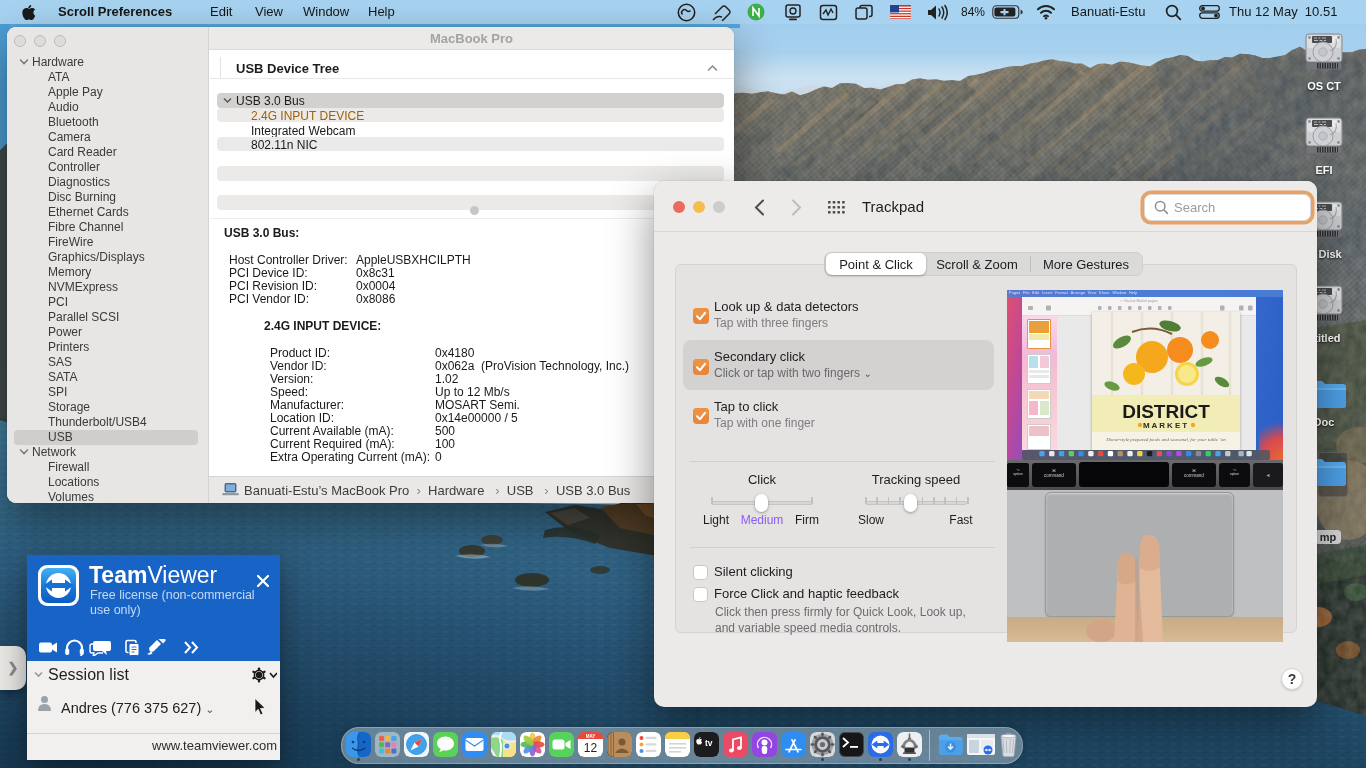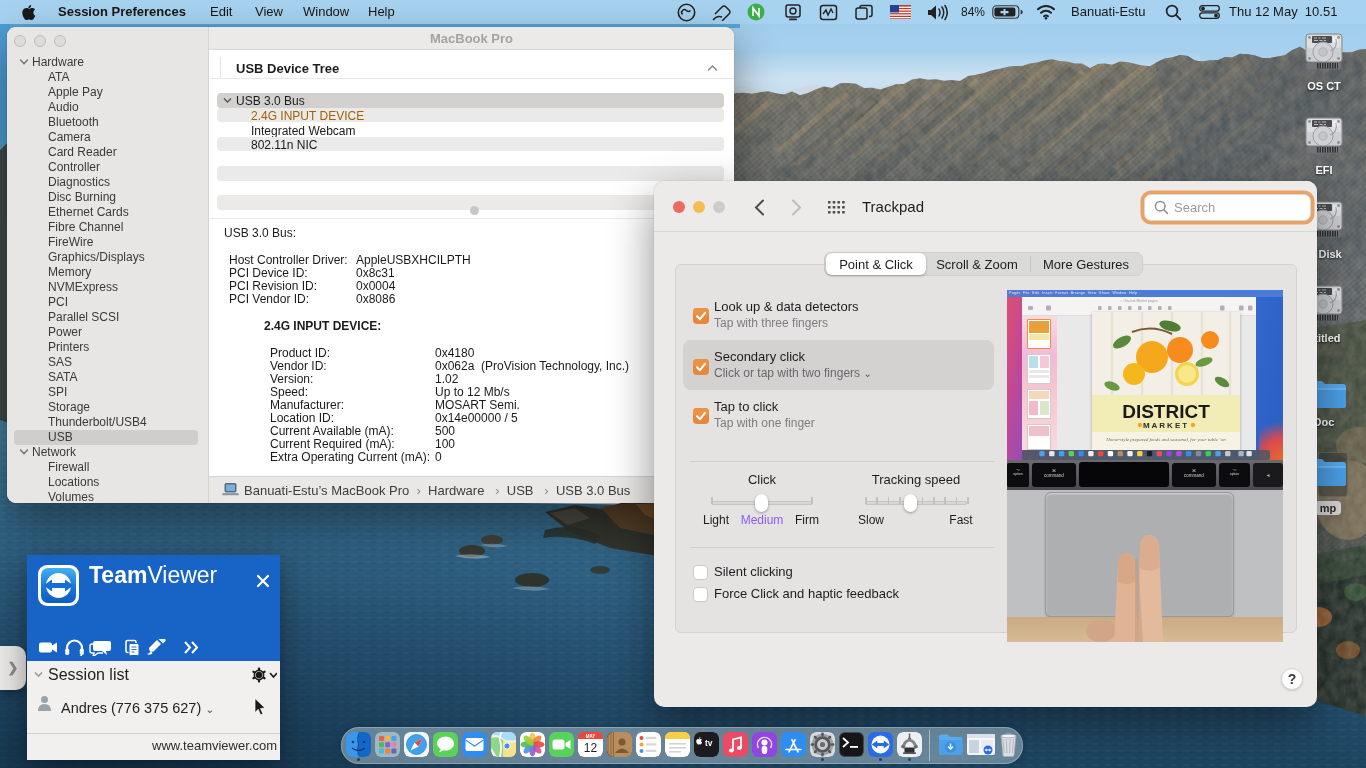--- a/index.html
+++ b/index.html
@@ -152,21 +152,21 @@
 
   <path d="M0,24 L10,24 L10,140 L0,150 Z" fill="#4d9fd6"></path>
   <path d="M0,150 L10,140 L14,160 L14,425 L0,420 Z" fill="#3a4340" opacity=".95"></path>
 </svg>
 
 <div id="menubar">
   <svg class="abs" style="left:22px;top:4px" width="14" height="16" viewBox="0 0 14 16">
     <path fill="#1a1a1a" d="M11.4,8.6c0-2 1.7-3 1.8-3.1c-1-1.4-2.5-1.6-3-1.6c-1.3-.1-2.5.75-3.1.75c-.6,0-1.6-.73-2.7-.71C3,4 1.7,4.8 1,6c-1.4,2.5-.35,6.1 1,8.1c.67,1 1.46,2.1 2.5,2c1-.04 1.38-.65 2.6-.65c1.2,0 1.55.65 2.6.63c1.08-.02 1.76-1 2.42-1.97c.76-1.13 1.08-2.23 1.1-2.29C13.2,11.8 11.42,11 11.4,8.6z"></path>
     <path fill="#1a1a1a" d="M9.4,2.3C10,1.6 10.4,.65 10.3,-0.3C9.5,-0.27 8.5,.25 7.9,.95C7.4,1.57 6.9,2.56 7,3.5C7.9,3.57 8.84,3 9.4,2.3z" transform="translate(0,1.2) scale(.9)"></path>
   </svg>
-  <b class="abs" style="left:58px;top:4px;font-size:13px">Session Preferences</b>
+  <b class="abs" style="left:58px;top:4px;font-size:13px">Scroll Preferences</b>
   <span class="abs" style="left:210px;top:4px">Edit</span>
   <span class="abs" style="left:255px;top:4px">View</span>
   <span class="abs" style="left:303px;top:4px">Window</span>
   <span class="abs" style="left:368px;top:4px">Help</span>
 
   <svg class="abs" style="left:677px;top:3px" width="19" height="19" viewBox="0 0 19 19">
     <circle cx="9.5" cy="9.5" r="8.2" fill="none" stroke="#222" stroke-width="1.6"></circle>
     <path d="M5.5,11.5 q-2,-2 0,-4 q2,-2 4,0 q2,2 4,0" fill="none" stroke="#222" stroke-width="1.5"></path>
   </svg>
   <svg class="abs" style="left:712px;top:4px" width="20" height="17" viewBox="0 0 20 17">
@@ -248,21 +248,21 @@
     </svg>
   <div class="drive-label" style="left:1284px;top:332px">ntitled</div>
   <svg class="abs" style="left:1308px;top:379px" width="40" height="32" viewBox="0 0 40 32">
       <use href="#bfolder"></use>
     </svg>
   <div class="drive-label" style="left:1284px;top:416px">Doc</div>
   <div class="abs" style="left:1318px;top:452px;width:30px;height:45px;background:rgba(60,60,60,.55);border-radius:4px;border:1px solid rgba(120,120,120,.6)"></div>
   <svg class="abs" style="left:1308px;top:457px" width="40" height="32" viewBox="0 0 40 32">
       <use href="#bfolder"></use>
     </svg>
-  <div class="abs" style="left:1315px;top:501px;width:26px;height:14px;background:#d8d8d8;border-radius:4px;color:#2a2a2a;font-size:11px;font-weight:bold;text-align:center;line-height:14px">mp</div>
+  <div class="abs" style="left:1315px;top:530px;width:26px;height:14px;background:#d8d8d8;border-radius:4px;color:#2a2a2a;font-size:11px;font-weight:bold;text-align:center;line-height:14px">mp</div>
   <svg width="0" height="0">
     <defs>
       <g id="hdd">
         <rect x="1" y="1" width="36" height="28" rx="3" fill="#ccced1" stroke="#898b8e" stroke-width="1"></rect>
         <rect x="2" y="2" width="34" height="13" rx="2.5" fill="#dcdee0"></rect>
         <rect x="7" y="3" width="20" height="7" rx="1" fill="#4a4c4f"></rect>
         <path d="M9,5 h3 M13.5,5 h2 M17,5 h4 M9,7.5 h4 M14.5,7.5 h3 M19,7.5 h2" stroke="#c8cacc" stroke-width=".9"></path>
         <rect x="27.5" y="3.5" width="6" height="6" rx="1" fill="#eceded"></rect>
         <circle cx="4.5" cy="4.5" r="1.4" fill="#8e9093"></circle>
           <circle cx="33.5" cy="4.5" r="1.4" fill="#8e9093"></circle>
@@ -344,21 +344,21 @@
     <div class="abs" style="left:210px;top:80.6px;width:507px;height:14.6px;background:#ebeae9;border-radius:4px"></div>
     <div class="abs" style="left:244px;top:82px;font-size:12px;color:#a16207">2.4G INPUT DEVICE</div>
     <div class="abs" style="left:244px;top:96.5px;font-size:12px;color:#1a1a1a">Integrated Webcam</div>
     <div class="abs" style="left:210px;top:109.8px;width:507px;height:14.6px;background:#ebeae9;border-radius:4px"></div>
     <div class="abs" style="left:244px;top:111px;font-size:12px;color:#1a1a1a">802.11n NIC</div>
     <div class="abs" style="left:210px;top:139px;width:507px;height:14.6px;background:#ebeae9;border-radius:4px"></div>
     <div class="abs" style="left:210px;top:168.2px;width:507px;height:14.6px;background:#ebeae9;border-radius:4px"></div>
     <div class="abs" style="left:463px;top:179px;width:9px;height:9px;border-radius:50%;background:#c8c7c6"></div>
     <div class="abs" style="left:203px;top:191px;width:524px;height:1px;background:#ececec"></div>
 
-    <div class="abs" style="left:217px;top:199px;font-size:12px;font-weight:normal;color:#1a1a1a">USB 3.0 Bus:</div>
+    <div class="abs" style="left:217px;top:199px;font-size:12px;font-weight:bold;color:#1a1a1a">USB 3.0 Bus:</div>
     <div class="abs" style="left:222px;top:227px;font-size:12px;color:#1a1a1a;line-height:13px">Host Controller Driver:<br>PCI Device ID:<br>PCI Revision ID:<br>PCI Vendor ID:</div>
     <div class="abs" style="left:349px;top:227px;font-size:12px;color:#1a1a1a;line-height:13px">AppleUSBXHCILPTH<br>0x8c31<br>0x0004<br>0x8086</div>
     <div class="abs" style="left:257px;top:292px;font-size:12px;font-weight:bold;color:#1a1a1a">2.4G INPUT DEVICE:</div>
     <div class="abs" style="left:263px;top:320px;font-size:12px;color:#1a1a1a;line-height:13px">Product ID:<br>Vendor ID:<br>Version:<br>Speed:<br>Manufacturer:<br>Location ID:<br>Current Available (mA):<br>Current Required (mA):<br>Extra Operating Current (mA):</div>
     <div class="abs" style="left:428px;top:320px;font-size:12px;color:#1a1a1a;line-height:13px">0x4180<br>0x062a&nbsp;&nbsp;(ProVision Technology, Inc.)<br>1.02<br>Up to 12 Mb/s<br>MOSART Semi.<br>0x14e00000 / 5<br>500<br>100<br>0</div>
 
     <div class="abs" style="left:202px;top:449px;width:525px;height:27px;background:#e9e8e7;border-top:1px solid #d7d6d5;border-radius:0 0 9px 0"></div>
     <svg class="abs" style="left:215px;top:456px" width="17" height="13" viewBox="0 0 17 13">
       <rect x="3" y="0.5" width="11" height="8.5" rx="1" fill="#5a6a7a" stroke="#4a5a6a" stroke-width=".8"></rect>
       <rect x="4" y="1.5" width="9" height="6.5" fill="#7ab0e0"></rect>
@@ -461,20 +461,21 @@
 
   
   <svg class="abs" style="left:38.5px;top:384px" width="15" height="15" viewBox="0 0 15 15">
       <rect x=".5" y=".5" width="14" height="14" rx="3.5" fill="#fff" stroke="#c9c8c6"></rect>
     </svg>
   <div class="abs" style="left:60px;top:383px;font-size:13px;color:#1d1d1f">Silent clicking</div>
   <svg class="abs" style="left:38.5px;top:406px" width="15" height="15" viewBox="0 0 15 15">
       <rect x=".5" y=".5" width="14" height="14" rx="3.5" fill="#fff" stroke="#c9c8c6"></rect>
     </svg>
   <div class="abs" style="left:60px;top:405px;font-size:13px;color:#1d1d1f">Force Click and haptic feedback</div>
+  <div class="abs" style="left:61px;top:423px;font-size:12px;color:#6d6d71;line-height:16px">Click then press firmly for Quick Look, Look up,<br>and variable speed media controls.</div>
 
   
   <div class="abs" style="left:353px;top:109px;width:276px;height:352px;overflow:hidden;background:#4a7fd0">
 
     <div class="abs" style="left:0;top:0;width:276px;height:170px;background:linear-gradient(100deg,#e0506e 0%,#c04898 8%,#8050c8 18%,#4a6fd4 38%,#3a6ed2 70%,#2a5ec4 100%)"></div>
     <div class="abs" style="left:0;top:0;width:276px;height:6.5px;background:#4d7ed6;opacity:.9"></div>
     <div class="abs" style="left:0;top:0;width:276px;height:6.5px;font-size:3.5px;color:rgba(255,255,255,.85);white-space:nowrap;overflow:hidden;padding:1px 2px;letter-spacing:.3px">Pages&nbsp;&nbsp;File&nbsp;&nbsp;Edit&nbsp;&nbsp;Insert&nbsp;&nbsp;Format&nbsp;&nbsp;Arrange&nbsp;&nbsp;View&nbsp;&nbsp;Share&nbsp;&nbsp;Window&nbsp;&nbsp;Help</div>
     <div class="abs" style="left:252px;top:120px;width:24px;height:50px;background:radial-gradient(circle at 100% 100%, #e86a30 0%, #d84a50 40%, rgba(216,74,80,0) 70%)"></div>
 
     <div class="abs" style="left:15px;top:6.5px;width:234px;height:153.5px;background:#fff;border-radius:2px"></div>
@@ -609,20 +610,21 @@
   <div class="abs" style="left:27px;top:555px;width:253px;height:205px;box-shadow:0 10px 30px rgba(0,0,0,.4);border-radius:1px">
     <div class="abs" style="left:0;top:0;width:253px;height:106px;background:#1863c6"></div>
     <div class="abs" style="left:11px;top:10px;width:41px;height:41px;background:#fff;border-radius:9px"></div>
     <div class="abs" style="left:14px;top:13px;width:35px;height:35px;background:linear-gradient(180deg,#43b0f1,#1673d8 60%,#0d5cc0);border-radius:7px"></div>
     <svg class="abs" style="left:14px;top:13px" width="35" height="35" viewBox="0 0 35 35">
       <circle cx="17.5" cy="17.5" r="12.5" fill="#fff"></circle>
       <path d="M2.5,17.5 L11,11.5 v3.4 h13 v-3.4 L32.5,17.5 L24,23.5 v-3.4 h-13 v3.4 Z" fill="#1470d6"></path>
     </svg>
     <div class="abs" style="left:62px;top:560px;color:#fff"></div>
     <div class="abs" style="left:62px;top:7px;font-size:23px;color:#fff"><b>Team</b>Viewer</div>
+    <div class="abs" style="left:63px;top:33px;font-size:12.5px;color:#c6d9f2;line-height:14.5px">Free license (non-commercial<br>use only)</div>
     <svg class="abs" style="left:229px;top:19px" width="14" height="14" viewBox="0 0 14 14">
         <path d="M2,2 L12,12 M12,2 L2,12" stroke="#fff" stroke-width="2.2" stroke-linecap="round"></path>
       </svg>
 
     <svg class="abs" style="left:12px;top:84px" width="200" height="17" viewBox="0 0 200 17">
       <g fill="#fff">
         <rect x="0" y="3.5" width="13" height="10" rx="2"></rect>
         <path d="M13,6.5 l5,-3 v10 l-5,-3 Z"></path>
         <path d="M28,10.5 v-1.5 a7.5,7.5 0 0 1 15,0 v1.5" fill="none" stroke="#fff" stroke-width="2.2"></path>
         <rect x="26.2" y="9.5" width="4" height="6.5" rx="1.8"></rect>

